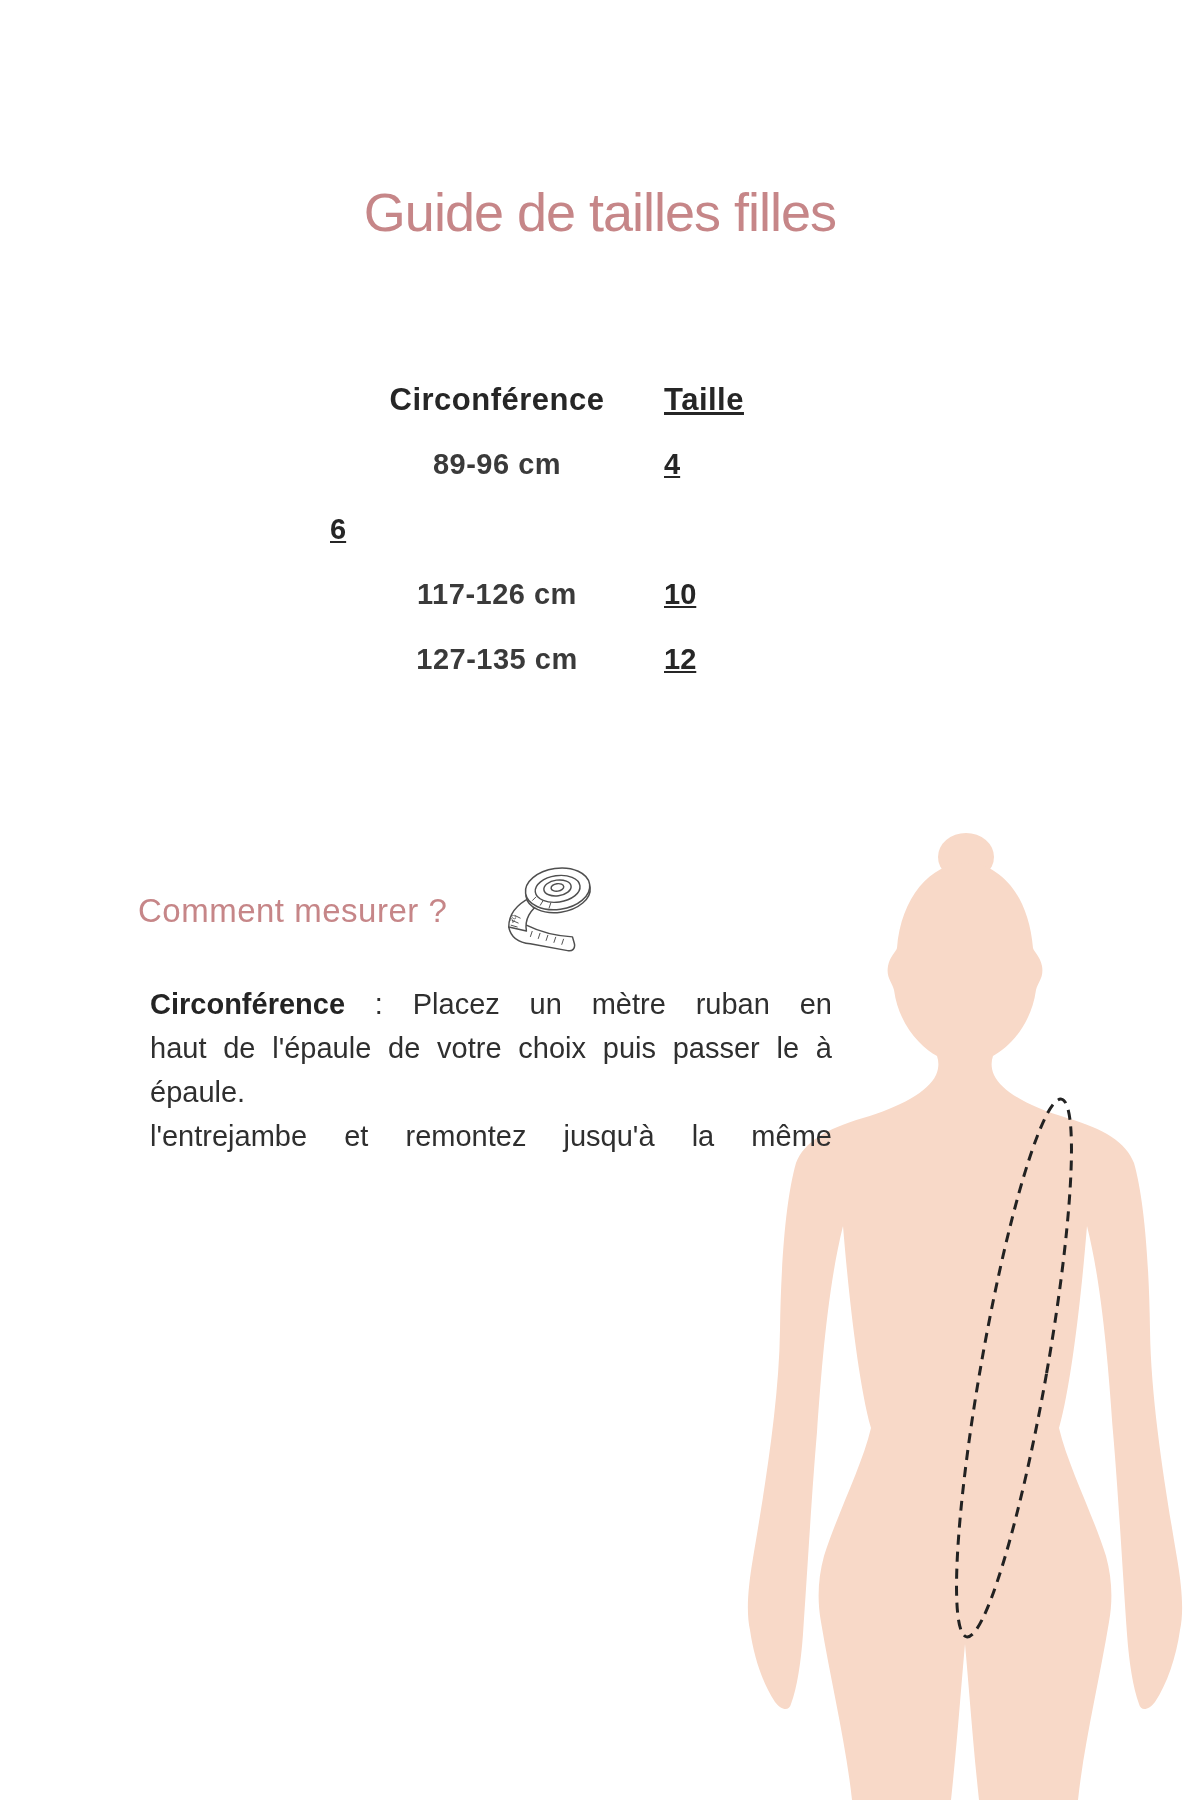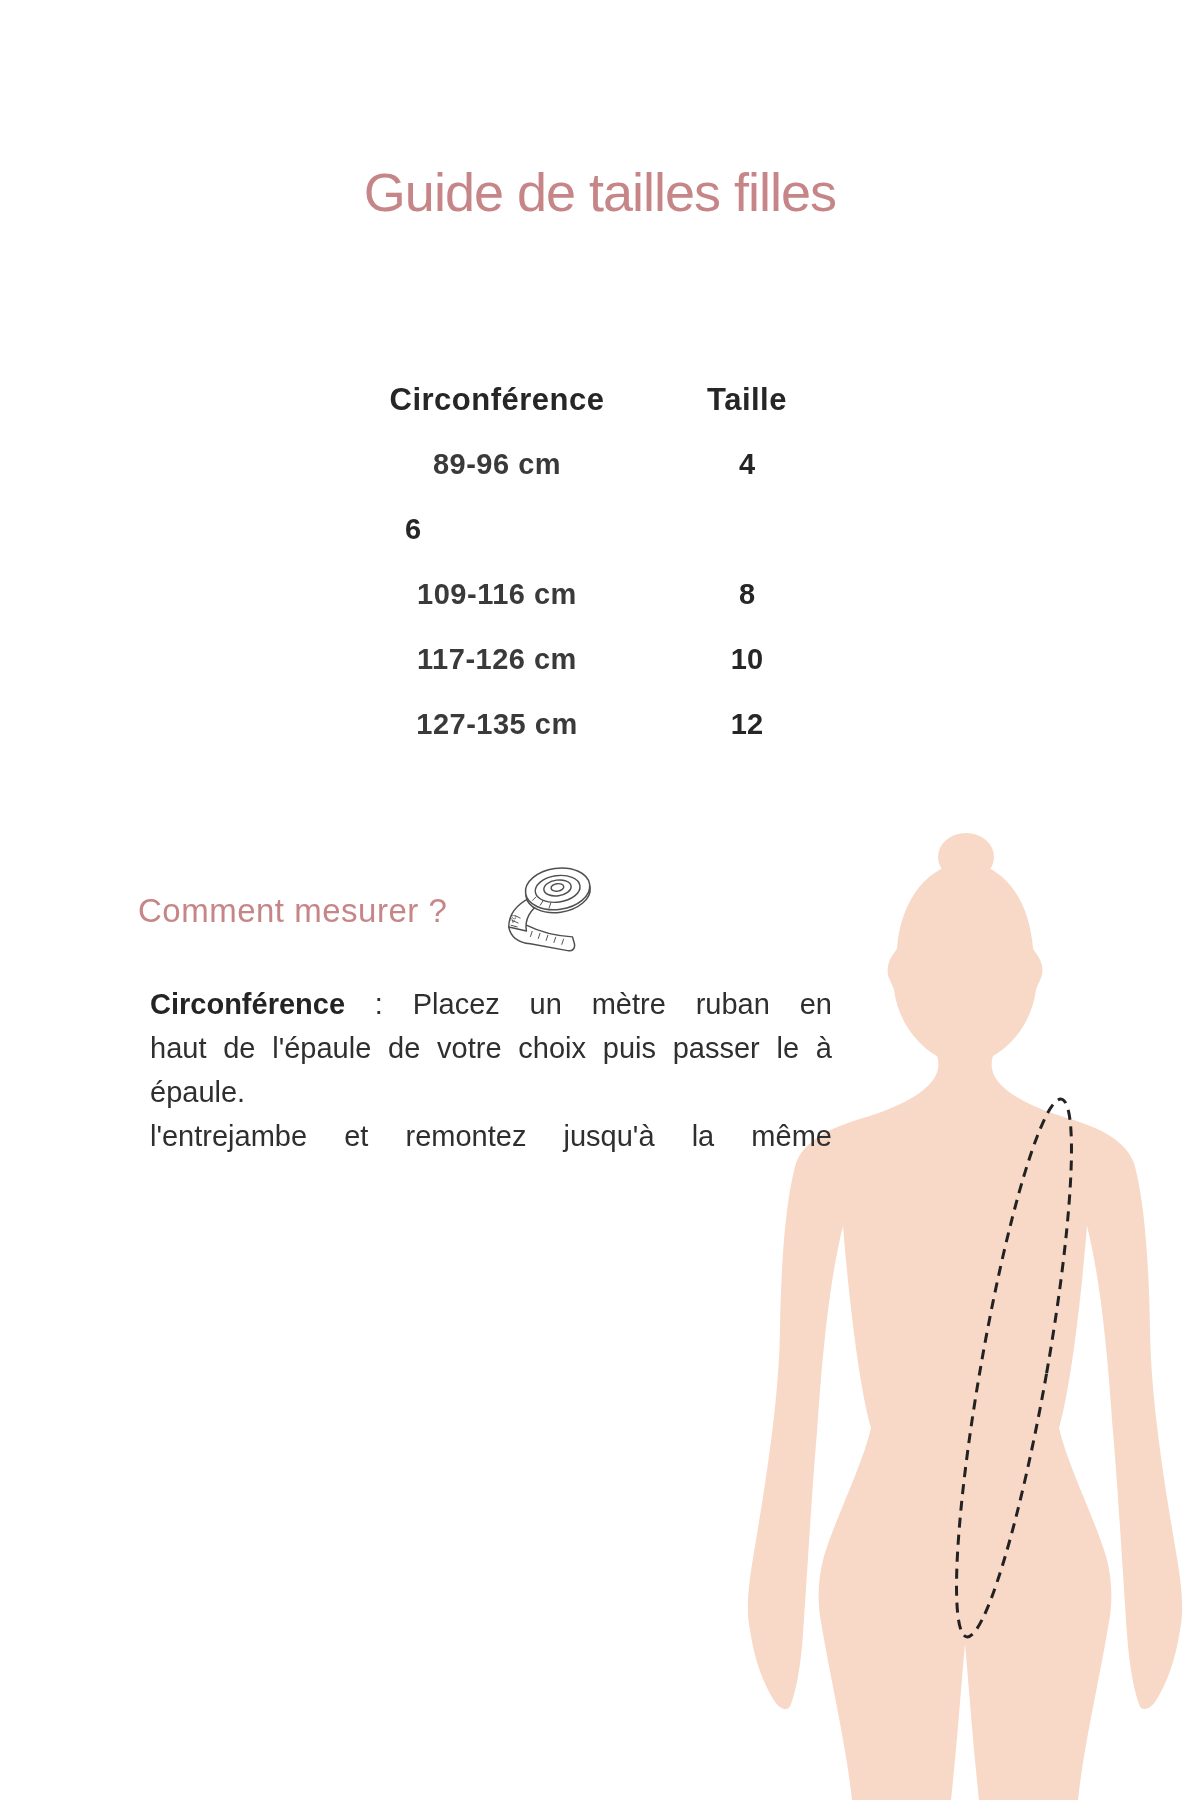--- a/index.html
+++ b/index.html
@@ -1,30 +1,30 @@
 <!DOCTYPE html>
 <html><head>
 <meta charset="utf-8">
 <style>
   html,body{margin:0;padding:0;background:#ffffff;}
   .page{
     position:relative;width:1200px;height:1800px;background:#ffffff;
     overflow:hidden;font-family:"Liberation Sans","DejaVu Sans",sans-serif;
   }
   .title{
-    position:absolute;top:160px;left:0;width:1200px;margin:0;
+    position:absolute;top:180px;left:0;width:1200px;margin:0;
     text-align:center;font-size:54px;font-weight:400;letter-spacing:-1px;
     color:#c68688;line-height:1.2;
   }
   
   .size-table{position:absolute;left:330px;top:367px;width:500px;}
   .srow{display:flex;height:65px;align-items:center;}
   .cell{line-height:1;font-weight:bold;}
   .c1{width:334px;text-align:center;}
-  .c2{width:166px;text-align:center;}
+  .c2{width:166px;text-align:left;text-decoration:underline;}
   .th{font-weight:700;font-size:31px;color:#262626;letter-spacing:0.5px;}
   .cval{font-size:29px;color:#3a3a3a;letter-spacing:0.5px;}
   .csize{font-size:29px;font-weight:700;color:#262626;}
   
   .measure-heading{
     position:absolute;left:138px;top:893px;font-size:33px;color:#c68688;
     line-height:1.1;letter-spacing:0.5px;
   }
   .tape-icon{position:absolute;left:497px;top:860px;width:98px;height:94px;}
   .instruction{
@@ -102,24 +102,20 @@
       <div class="cell c2 th">Taille</div>
     </div>
     <div class="srow">
       <div class="cell c1 cval">89-96 cm</div>
       <div class="cell c2 csize">4</div>
     </div>
     <div class="srow">
       <div class="cell c2 csize">6</div>
     </div>
     <div class="srow">
-      <div class="cell c1 cval">109-116 cm</div>
-      <div class="cell c2 csize">8</div>
-    </div>
-    <div class="srow">
       <div class="cell c1 cval">117-126 cm</div>
       <div class="cell c2 csize">10</div>
     </div>
     <div class="srow">
       <div class="cell c1 cval">127-135 cm</div>
       <div class="cell c2 csize">12</div>
     </div>
   </div>
 
   <div class="measure-heading">Comment mesurer ?</div>

